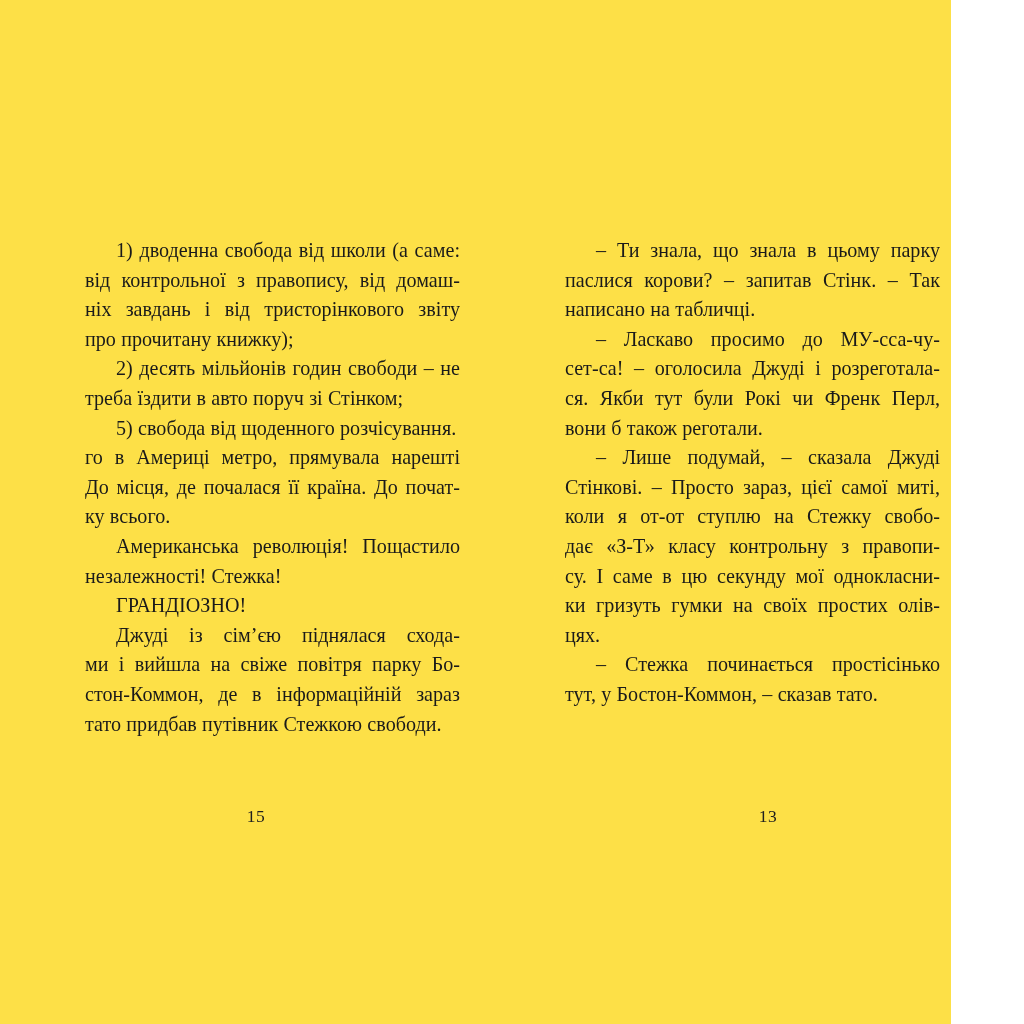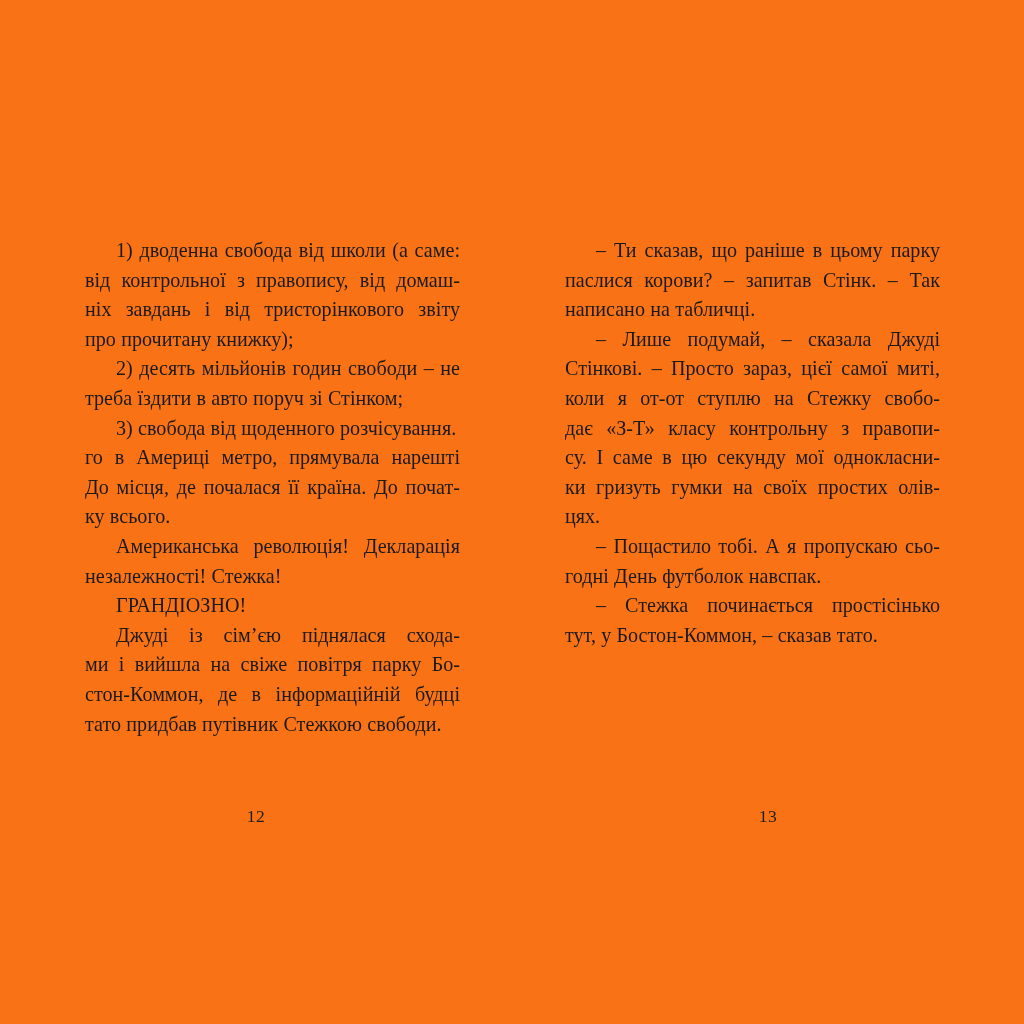--- a/index.html
+++ b/index.html
@@ -2,23 +2,23 @@
 <html><head>
 <meta charset="utf-8">
 <style>
   html, body {
     margin: 0;
     padding: 0;
     background: #ffffff;
   }
   .spread {
     position: relative;
-    width: 1024px;
+    width: 951px;
     height: 1024px;
-    background: #f97316;
+    background: #fde047;
     overflow: hidden;
     font-family: "Liberation Serif", "DejaVu Serif", serif;
     color: #1a1a1a;
   }
   .page {
     position: absolute;
     top: 0;
     height: 1024px;
     width: 512px;
   }
@@ -91,63 +91,65 @@
           <span class="line justify indent">1) дводенна свобода від школи (а саме:</span>
           <span class="line justify">від контрольної з правопису, від домаш-</span>
           <span class="line justify">ніх завдань і від тристорінкового звіту</span>
           <span class="line last">про прочитану книжку);</span>
         </p>
         <p class="para">
           <span class="line justify indent">2) десять мільйонів годин свободи – не</span>
           <span class="line last">треба їздити в авто поруч зі Стінком;</span>
         </p>
         <p class="para">
-          <span class="line last indent">3) свобода від щоденного розчісування.</span>
+          <span class="line last indent">5) свобода від щоденного розчісування.</span>
         </p>
         <p class="para">
           <span class="line justify">го в Америці метро, прямувала нарешті</span>
           <span class="line justify">До місця, де почалася її країна. До почат-</span>
           <span class="line last">ку всього.</span>
         </p>
         <p class="para">
-          <span class="line justify indent">Американська революція! Декларація</span>
+          <span class="line justify indent">Американська революція! Пощастило</span>
           <span class="line last">незалежності! Стежка!</span>
         </p>
         <p class="para">
           <span class="line caps">ГРАНДІОЗНО!</span>
         </p>
         <p class="para">
           <span class="line justify indent">Джуді із сім’єю піднялася схода-</span>
           <span class="line justify">ми і вийшла на свіже повітря парку Бо-</span>
-          <span class="line justify">стон-Коммон, де в інформаційній будці</span>
+          <span class="line justify">стон-Коммон, де в інформаційній зараз</span>
           <span class="line last">тато придбав путівник Стежкою свободи.</span>
         </p>
       </div>
-    <div class="folio">12</div>
+    <div class="folio">15</div>
   </div>
 
   <div class="page page-right">
     <div class="text-block" id="right-col">
         <p class="para">
-          <span class="line justify indent">– Ти сказав, що раніше в цьому парку</span>
+          <span class="line justify indent">– Ти знала, що знала в цьому парку</span>
           <span class="line justify">паслися корови? – запитав Стінк. – Так</span>
           <span class="line last">написано на табличці.</span>
+        </p>
+        <p class="para">
+          <span class="line justify indent">– Ласкаво просимо до МУ-сса-чу-</span>
+          <span class="line justify">сет-са! – оголосила Джуді і розреготала-</span>
+          <span class="line justify">ся. Якби тут були Рокі чи Френк Перл,</span>
+          <span class="line last">вони б також реготали.</span>
         </p>
         <p class="para">
           <span class="line justify indent">– Лише подумай, – сказала Джуді</span>
           <span class="line justify">Стінкові. – Просто зараз, цієї самої миті,</span>
           <span class="line justify">коли я от-от ступлю на Стежку свобо-</span>
           <span class="line justify">дає «З-Т» класу контрольну з правопи-</span>
           <span class="line justify">су. І саме в цю секунду мої однокласни-</span>
           <span class="line justify">ки гризуть гумки на своїх простих олів-</span>
           <span class="line last">цях.</span>
-        </p>
-        <p class="para">
-          <span class="line justify indent">– Пощастило тобі. А я пропускаю сьо-</span>
-          <span class="line last">годні День футболок навспак.</span>
         </p>
         <p class="para">
           <span class="line justify indent">– Стежка починається простісінько</span>
           <span class="line last">тут, у Бостон-Коммон, – сказав тато.</span>
         </p>
       </div>
     <div class="folio">13</div>
   </div>
 
 </div>

